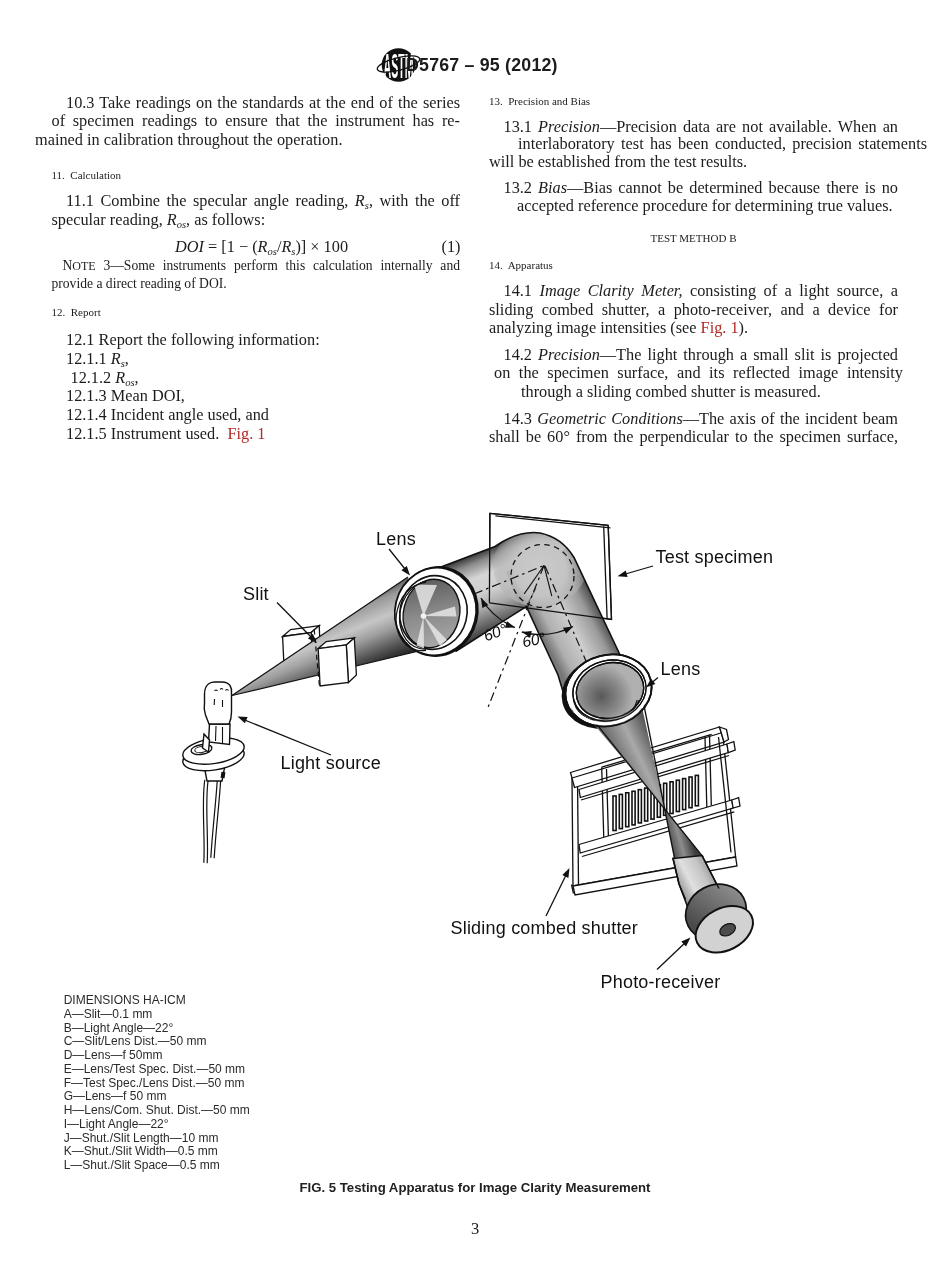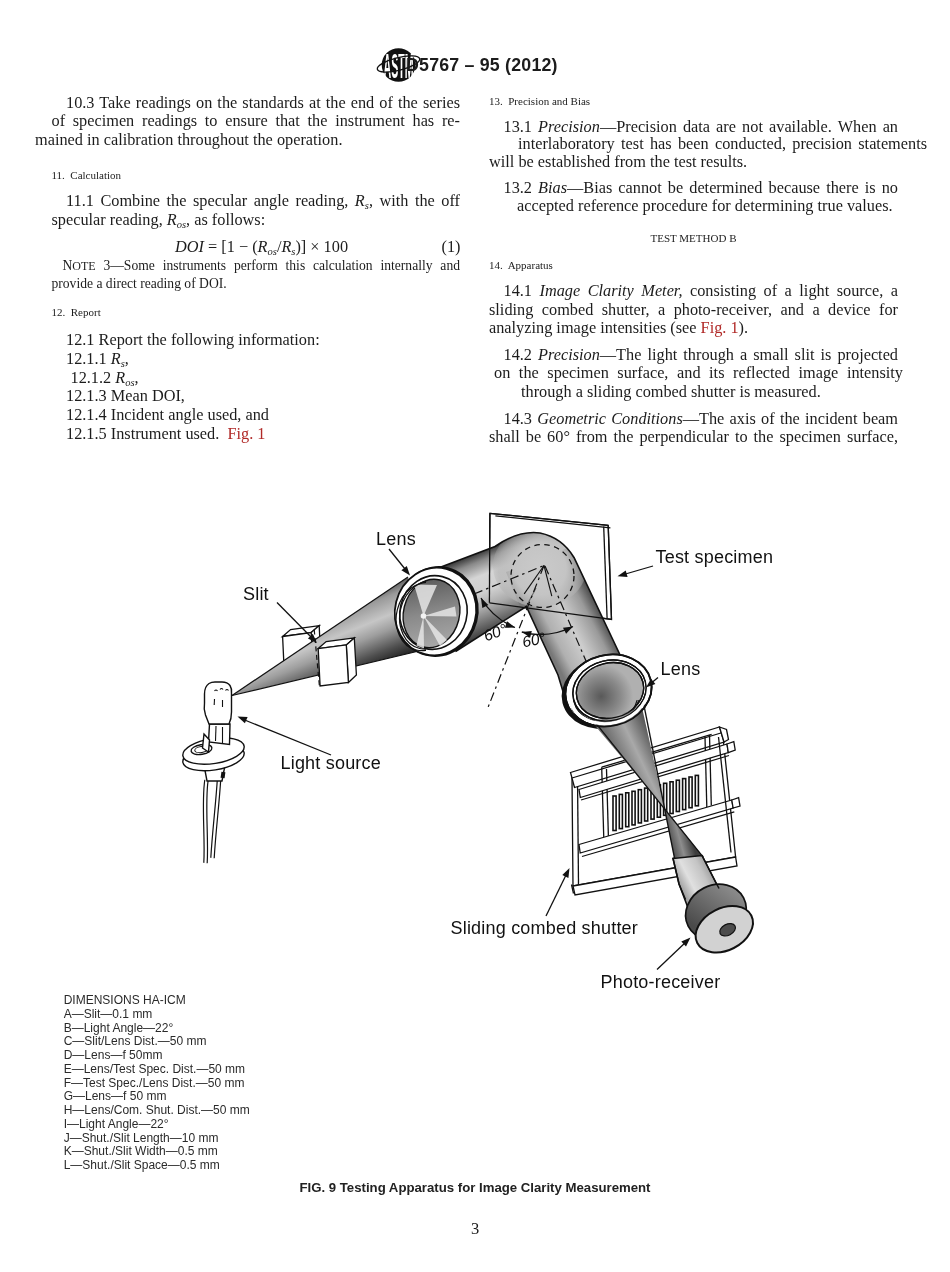--- a/index.html
+++ b/index.html
@@ -80,21 +80,21 @@
 D—Lens—f 50mm
 E—Lens/Test Spec. Dist.—50 mm
 F—Test Spec./Lens Dist.—50 mm
 G—Lens—f 50 mm
 H—Lens/Com. Shut. Dist.—50 mm
 I—Light Angle—22°
 J—Shut./Slit Length—10 mm
 K—Shut./Slit Width—0.5 mm
 L—Shut./Slit Space—0.5 mm</div>
 
-<div class="ln sans" style="left:0;top:1181px;width:950px;text-align:center;font-weight:bold;font-size:13.2px;line-height:13.2px;color:#222">FIG. 9 Testing Apparatus for Image Clarity Measurement</div>
+<div class="ln sans" style="left:0;top:1181px;width:950px;text-align:center;font-weight:bold;font-size:13.2px;line-height:13.2px;color:#222">FIG. 5 Testing Apparatus for Image Clarity Measurement</div>
 
 <div class="ln" style="left:0;top:1220.5px;width:950px;text-align:center;font-size:16.5px;line-height:16.5px;">3</div>
 
 <svg id="diag" style="position:absolute;left:0;top:0" width="950" height="1272" viewBox="0 0 950 1272" fill="none">
 <defs>
 <linearGradient id="gc1" gradientUnits="userSpaceOnUse" x1="320" y1="610" x2="348" y2="678">
  <stop offset="0" stop-color="#4a4a4a"></stop>
         <stop offset="0.18" stop-color="#9a9a9a"></stop>
  <stop offset="0.42" stop-color="#c6c6c6"></stop>
         <stop offset="0.6" stop-color="#9e9e9e"></stop>

